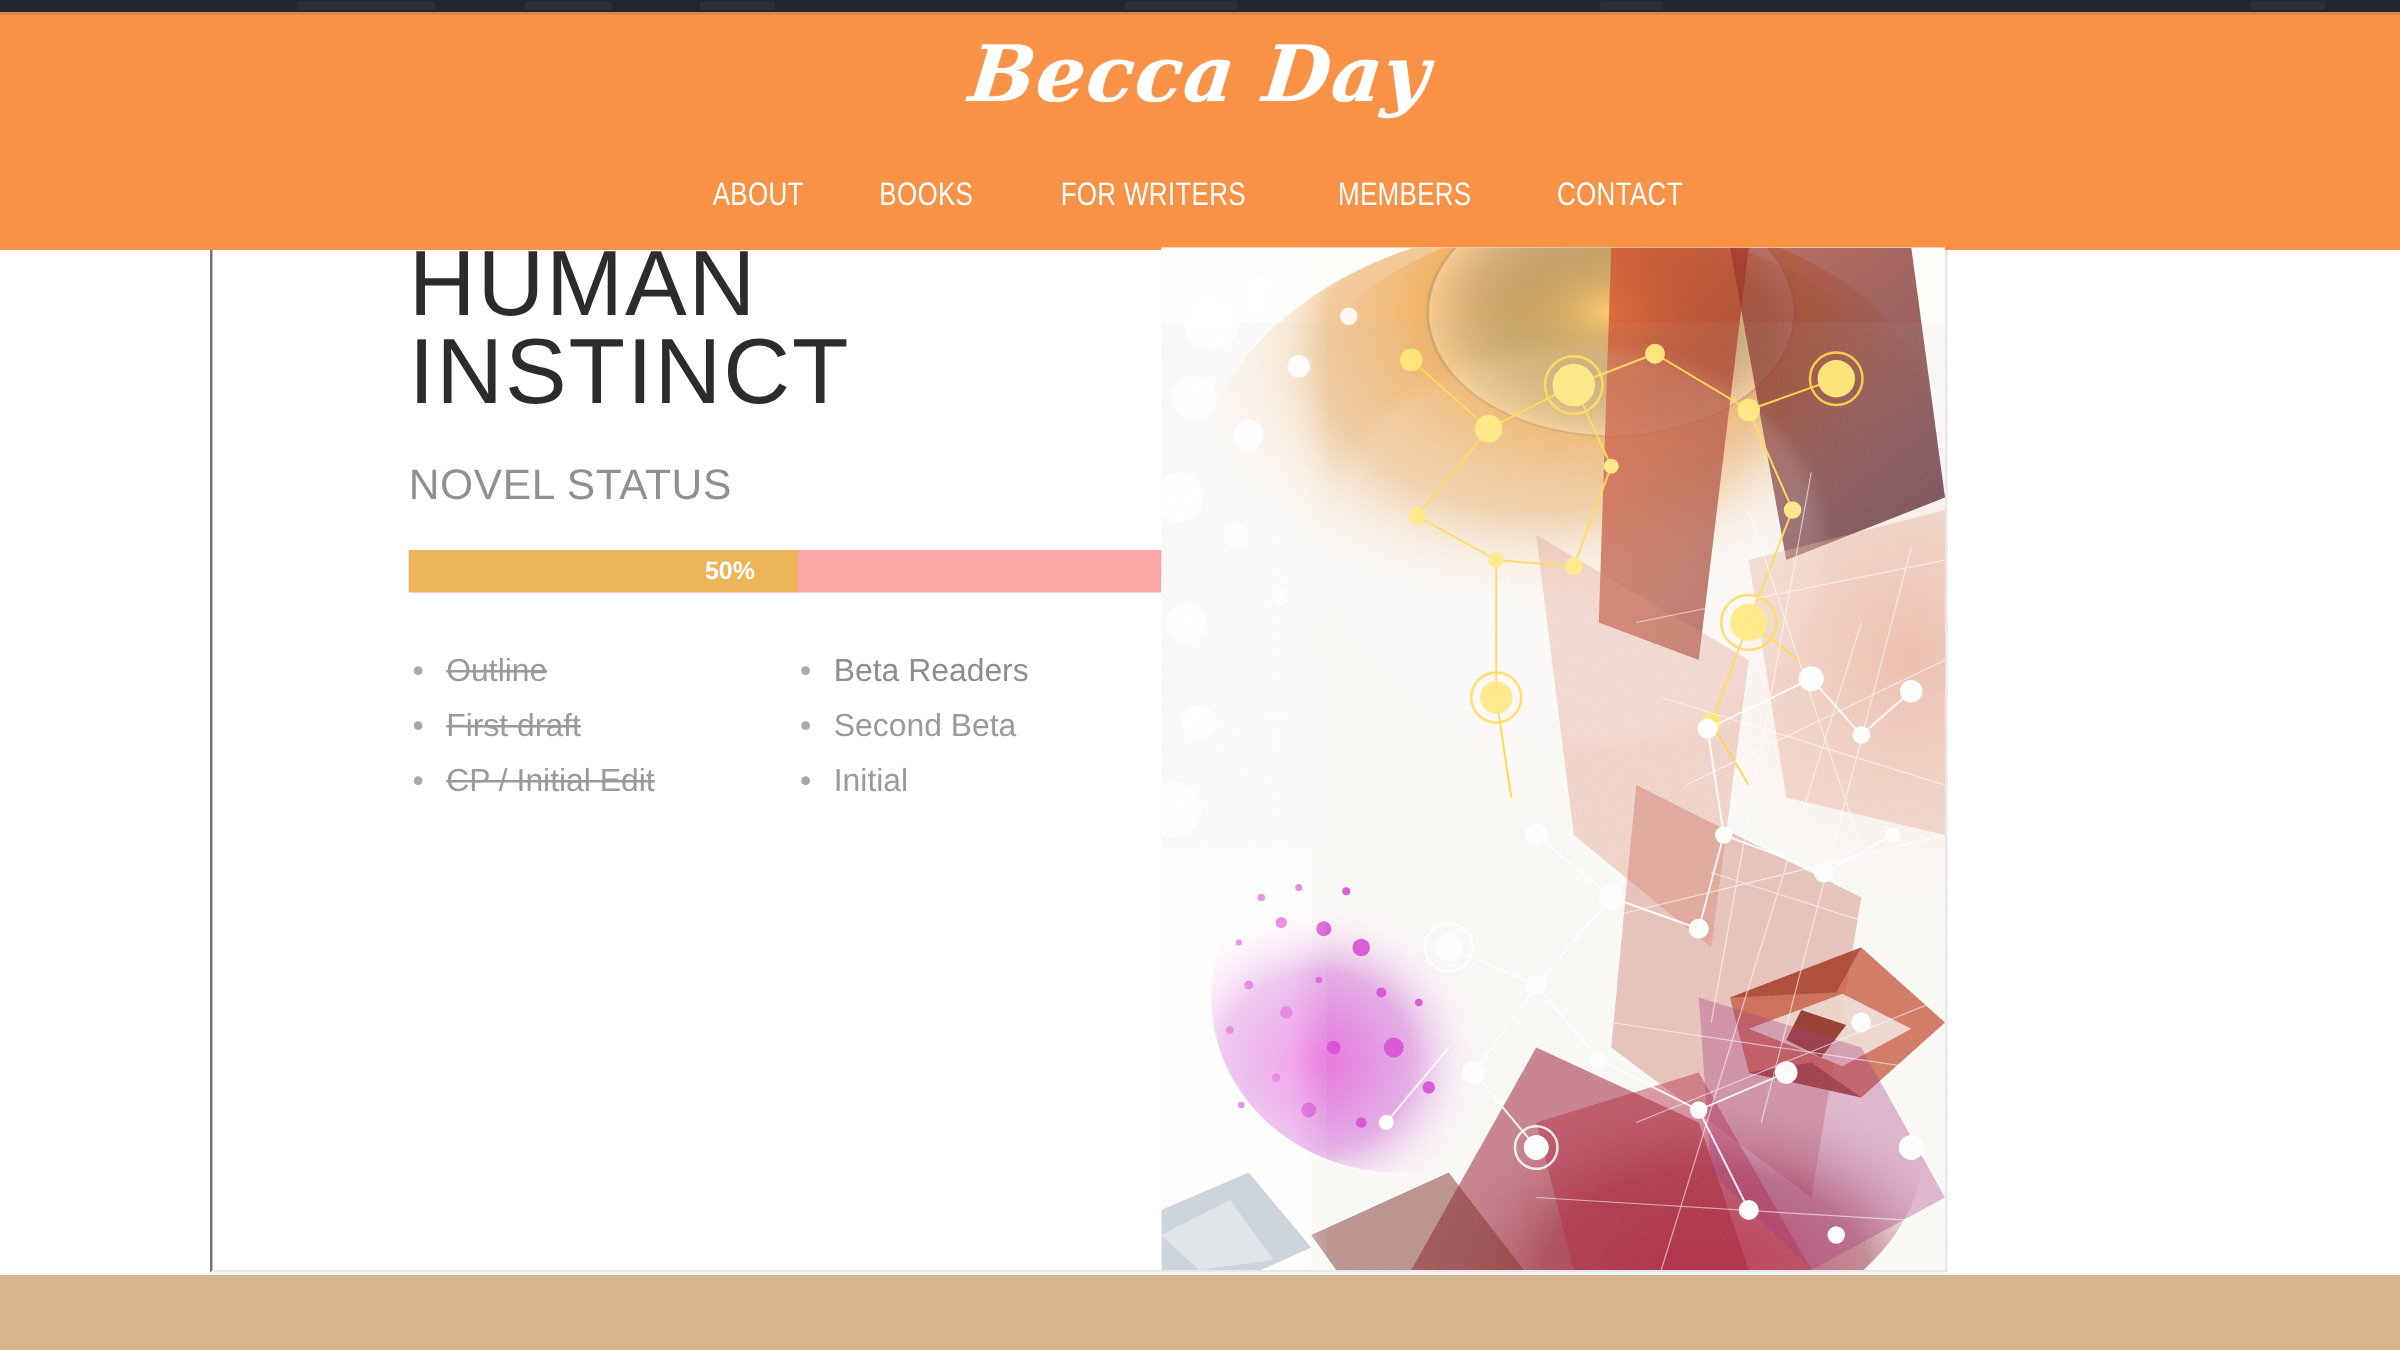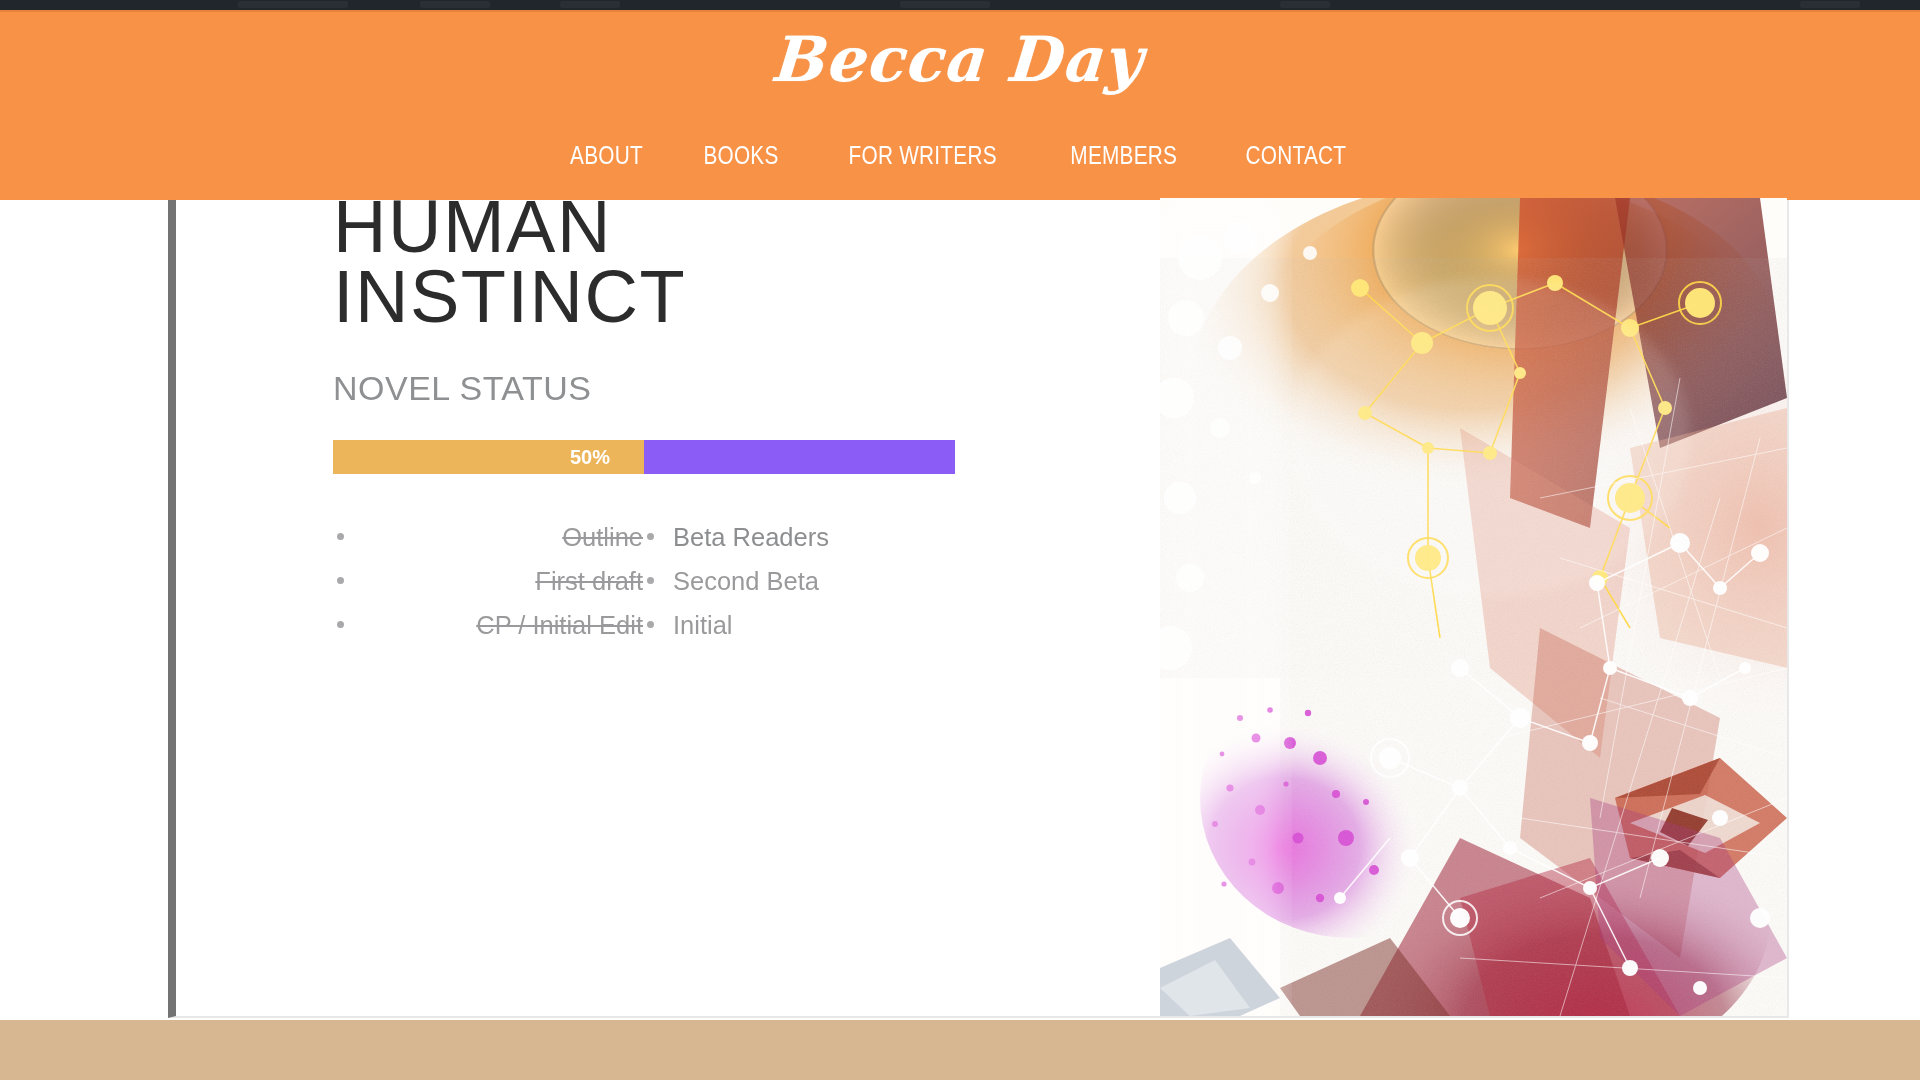--- a/index.html
+++ b/index.html
@@ -51,23 +51,23 @@
     transform:scaleX(0.80);
     transform-origin:center;
     white-space:nowrap;
     cursor:pointer;
   }
 
   
   .content-card{
     position:absolute;
     top:200px; left:168px;
-    width:1621px; height:818px;
+    width:1390px; height:818px;
     background:#ffffff;
-    border-left:8px solid #737373;
+    border-left:2px solid #737373;
     border-right:2px solid #e8e8e8;
     border-bottom:2px solid #e8e8e8;
   }
 
   .card-inner{ position:relative; width:100%; height:100%; }
 
   .text-col{
     position:absolute; top:0; left:157px; width:640px;
   }
 
@@ -137,21 +137,21 @@
     color:#9a9a9c;
   }
   .status-col li::before{
     content:"";
     position:absolute;
     left:4px; top:17px;
     width:7px; height:7px;
     border-radius:50%;
     background:#a9a9ab;
   }
-  .status-col li.done{ text-decoration:line-through;text-align:right; }
+  .status-col li.done{ text-decoration:line-through; }
   .status-col li.current{ font-weight:400; color:#8d8e90; }
 
   
   .cover-art{
     position:absolute;
     top:-2px; right:0;
     width:627px; height:818px;
     overflow:hidden;
     background:#fdfbf8;
   }
@@ -189,21 +189,21 @@
 
 <section class="content-card">
   <div class="card-inner">
 
     <div class="text-col">
       <h1 class="book-title">HUMAN
 INSTINCT</h1>
 
       <h2 class="status-heading">NOVEL STATUS</h2>
 
-      <div class="progress-wrap" style="background: #8b5cf6; margin-top: 32px;">
+      <div class="progress-wrap" style="background: #fca5a5; margin-top: 32px;">
         <div class="progress-fill" id="progress-fill" style="width: 50%; background: rgb(237, 181, 90);">
           <span class="progress-label">50%</span>
         </div>
       </div>
 
       <div class="status-lists">
         <div class="status-col">
           <ul>
             <li class="done">Outline</li>
             <li class="done">First draft</li>

